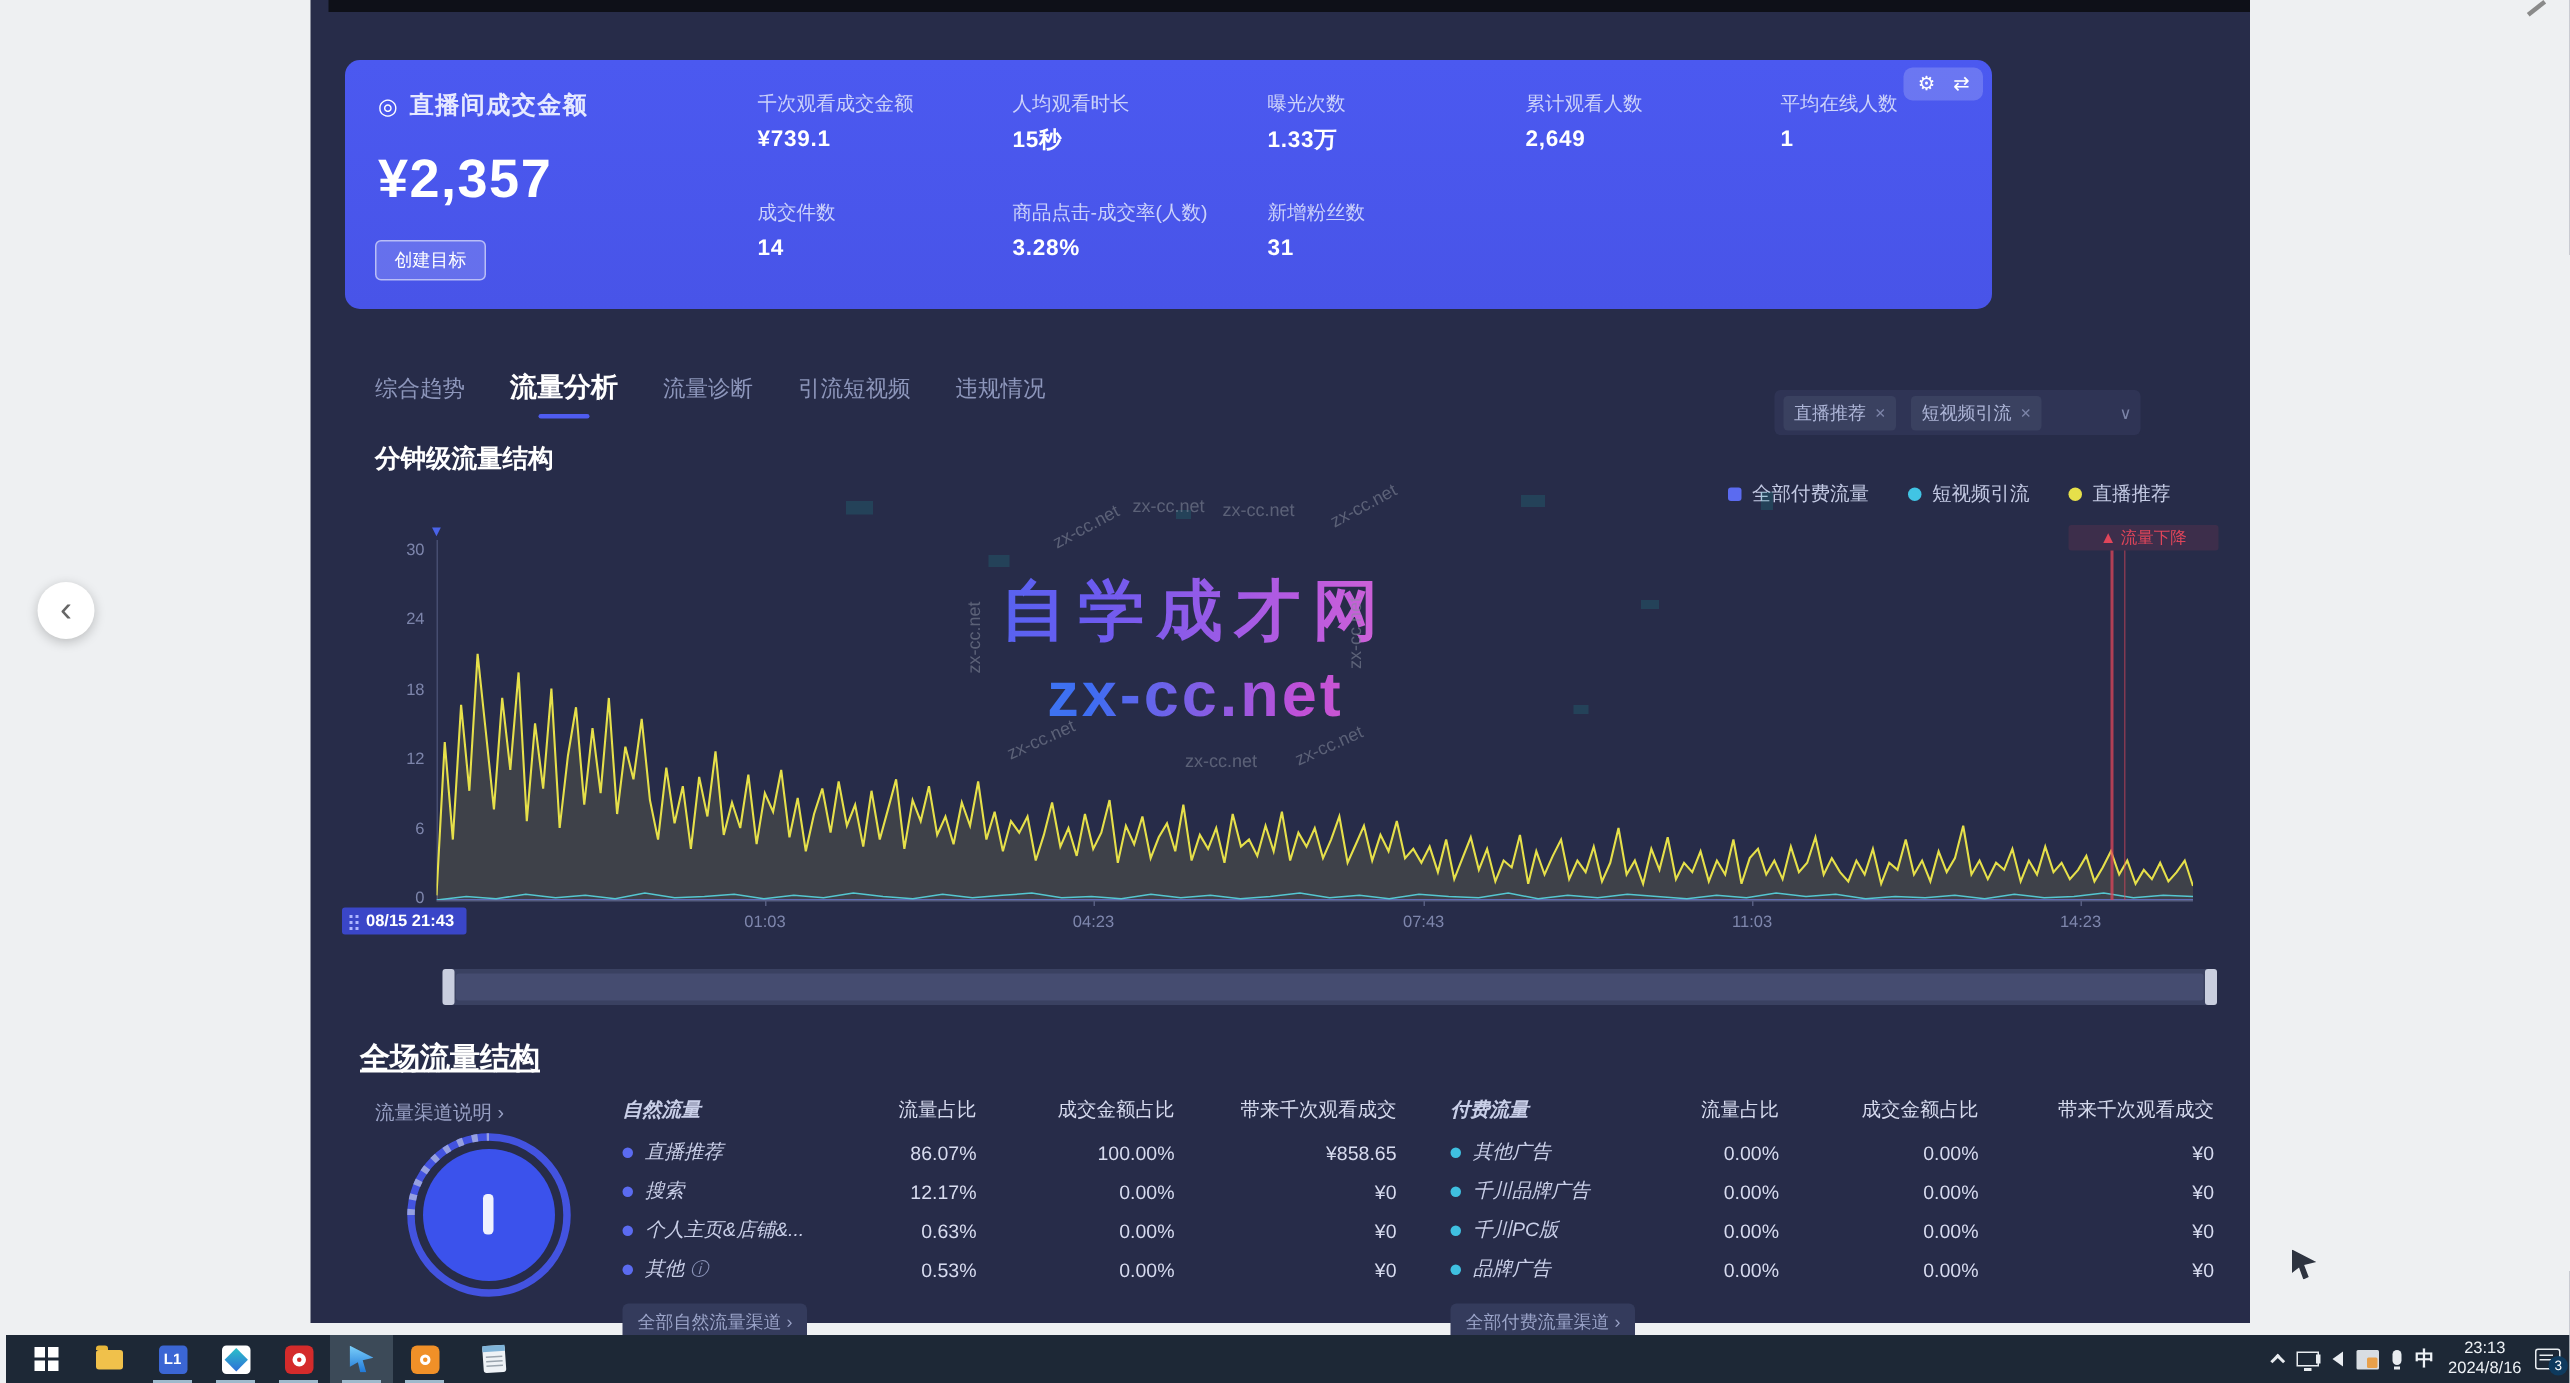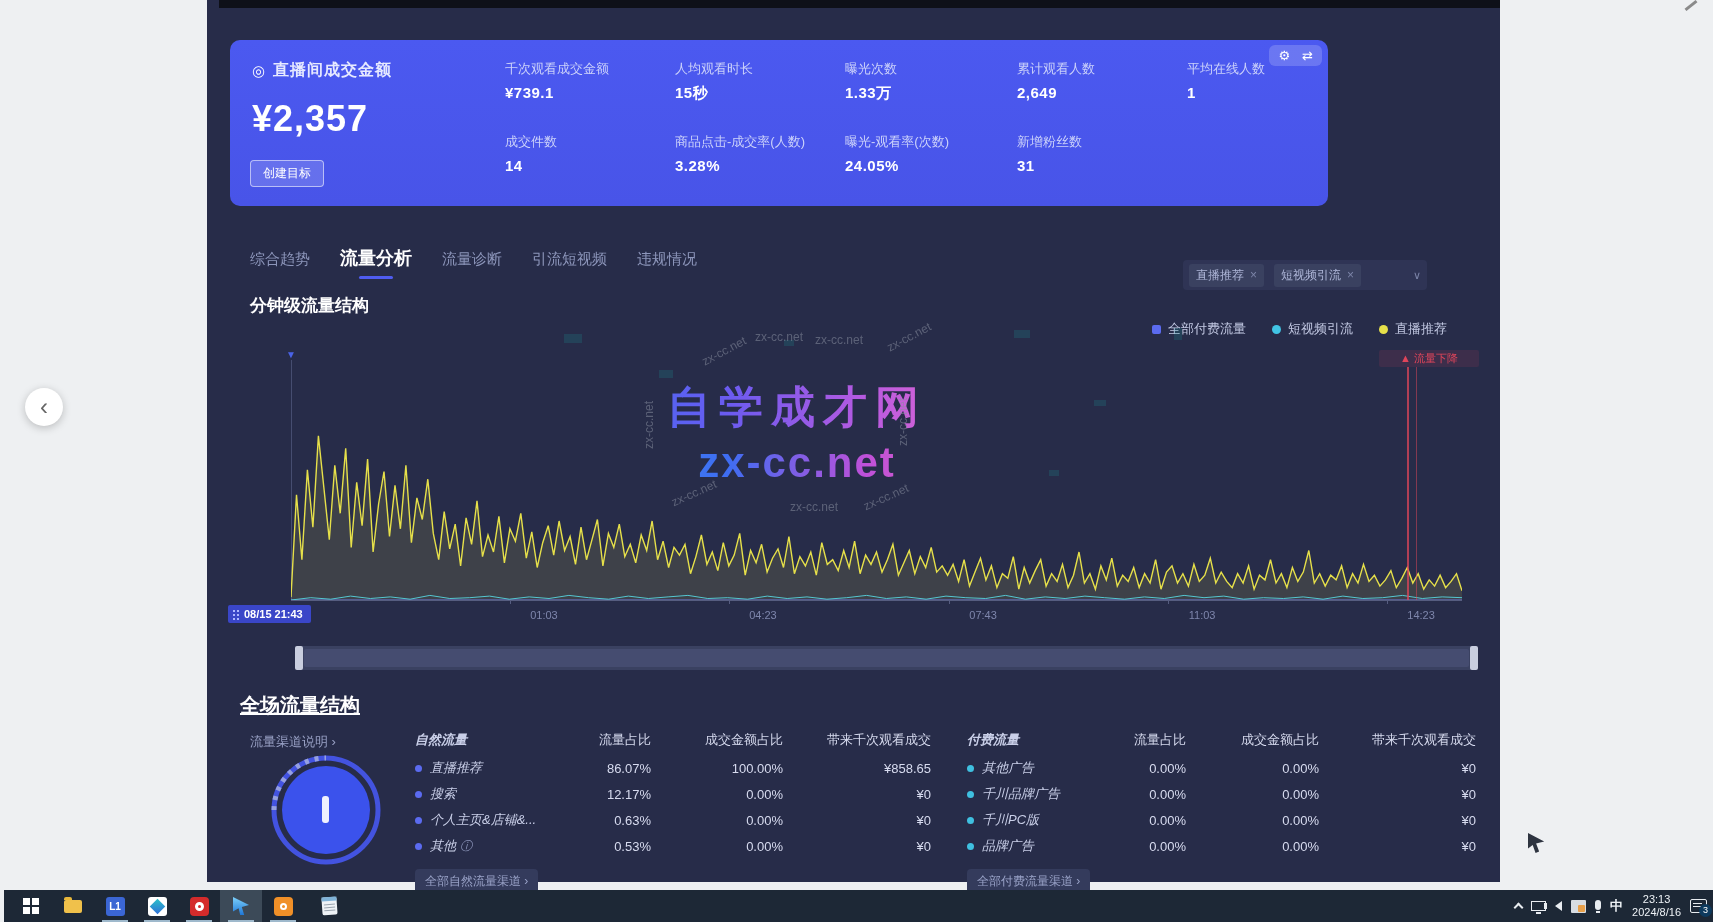--- a/index.html
+++ b/index.html
@@ -65,21 +65,21 @@
   .evt-line.thin{width:1px;background:rgba(224,69,90,.5);}
   .evt-badge{position:absolute;top:2px;font-size:11px;color:#e0455a;white-space:nowrap;
     background:rgba(224,69,90,.12);border-radius:2px;padding:1px 21px;}
   .artifact{position:absolute;background:#18b8b0;opacity:.16;}
 
   .xaxis{position:absolute;left:84px;top:607px;width:1171px;height:22px;}
   .x-badge{position:absolute;left:-63px;top:-2px;background:#3a46c8;color:#ffffff;font-size:11px;
     font-weight:bold;padding:3px 8px 3px 16px;border-radius:2px;white-space:nowrap;cursor:pointer;}
   .x-badge::before{content:"";position:absolute;left:5px;top:5px;width:2px;height:10px;
     border-left:2px dotted #aeb6ff;border-right:2px dotted #aeb6ff;}
-  .xtick{position:absolute;top:2px;transform:translateX(-50%);color:#7e86ac;font-size:11px;margin-left:34px;}
+  .xtick{position:absolute;top:2px;transform:translateX(-50%);color:#7e86ac;font-size:11px;}
   .xmark{position:absolute;top:-7px;width:1px;height:4px;background:#565d80;}
 
   .range-slider{position:absolute;left:88px;top:646px;width:1183px;height:24px;border-radius:3px;
     background:#3a4161;cursor:pointer;}
   .range-inner{position:absolute;left:9px;right:9px;top:3px;bottom:3px;background:#454c70;border-radius:2px;}
   .handle{position:absolute;top:0;width:8px;height:24px;background:#c9cedf;border-radius:2px;cursor:ew-resize;}
   .handle.l{left:0;} .handle.r{right:0;}
 
   
   .traffic-title{position:absolute;left:33px;top:692px;margin:0;color:#ffffff;font-size:20px;font-weight:bold;text-decoration:underline;}
@@ -202,24 +202,20 @@
           </div>
         <div class="mcell">
             <div class="mlabel">成交件数</div>
             <div class="mvalue">14</div>
           </div>
         <div class="mcell">
             <div class="mlabel">商品点击-成交率(人数)</div>
             <div class="mvalue">3.28%</div>
           </div>
         <div class="mcell">
-            <div class="mlabel">曝光-观看率(次数)</div>
-            <div class="mvalue">24.05%</div>
-          </div>
-        <div class="mcell">
             <div class="mlabel">新增粉丝数</div>
             <div class="mvalue">31</div>
           </div>
       </div>
 
       <div class="banner-tools">
         <span>⚙</span>
         <span>⇄</span>
       </div>
     </section>
@@ -254,20 +250,28 @@
       <span class="legend-item">
         <span class="lg-marker" style="background: rgb(65, 196, 228); border-radius: 50%;"></span>
         <span>短视频引流</span>
       </span>
       <span class="legend-item">
         <span class="lg-marker" style="background: rgb(230, 224, 74); border-radius: 50%;"></span>
         <span>直播推荐</span>
       </span>
     </div>
 
+    <div class="ylabels">
+      <span style="top:0">30</span>
+      <span style="top:46px">24</span>
+      <span style="top:93px">18</span>
+      <span style="top:139px">12</span>
+      <span style="top:186px">6</span>
+      <span style="top:232px">0</span>
+    </div>
     <span class="axis-marker">▼</span>
     <div class="axis-v"></div>
     <div class="axis-h"></div>
 
     <svg id="chart-svg" width="1171" height="240" viewBox="0 0 1171 240">
         <polyline points="0.0,240.0 1171.0,240.0" fill="none" stroke="#5b6bf0" stroke-width="1"></polyline>
         <polyline points="0.0,240.0 19.8,237.7 39.7,239.2 59.5,236.1 79.4,238.5 99.2,236.9 119.1,239.2 138.9,235.4 158.8,238.5 178.6,237.7 198.5,236.1 218.3,239.2 238.2,236.9 258.0,238.5 277.9,235.4 297.7,237.7 317.6,239.2 337.4,236.1 357.3,238.5 377.1,236.9 396.9,235.4 416.8,238.5 436.6,237.7 456.5,239.2 476.3,236.1 496.2,238.5 516.0,236.9 535.9,239.2 555.7,237.7 575.6,235.4 595.4,238.5 615.3,236.9 635.1,239.2 655.0,236.1 674.8,237.7 694.7,238.5 714.5,235.4 734.4,239.2 754.2,236.9 774.1,238.5 793.9,236.1 813.7,237.7 833.6,239.2 853.4,236.9 873.3,238.5 893.1,235.4 913.0,237.7 932.8,236.1 952.7,239.2 972.5,237.7 992.4,238.5 1012.2,236.9 1032.1,239.2 1051.9,236.1 1071.8,238.5 1091.6,237.7 1111.5,235.4 1131.3,238.5 1151.2,236.9 1171.0,237.7" fill="none" stroke="#41c4e4" stroke-width="1"></polyline>
         <polygon points="0,240 0.0,236.9 5.5,134.7 10.9,199.7 16.4,109.9 21.9,167.2 27.4,75.9 32.8,127.0 38.3,179.6 43.8,105.3 49.2,153.3 54.7,88.3 60.2,187.4 65.7,122.3 71.1,165.7 76.6,99.1 82.1,192.0 87.6,144.0 93.0,111.5 98.5,176.5 104.0,125.4 109.4,168.8 114.9,105.3 120.4,182.7 125.9,137.8 131.3,159.5 136.8,119.2 142.3,173.4 147.7,199.7 153.2,151.7 158.7,188.9 164.2,164.1 169.6,205.9 175.1,157.9 180.6,184.3 186.0,140.9 191.5,196.6 197.0,175.0 202.5,192.0 207.9,156.4 213.4,202.8 218.9,168.8 224.4,181.2 229.8,153.3 235.3,198.2 240.8,171.9 246.2,207.5 251.7,182.7 257.2,165.7 262.7,195.1 268.1,161.0 273.6,190.5 279.1,176.5 284.5,204.4 290.0,167.2 295.5,199.7 301.0,179.6 306.4,159.5 311.9,205.9 317.4,173.4 322.8,187.4 328.3,164.1 333.8,196.6 339.3,184.3 344.7,202.8 350.2,175.0 355.7,190.5 361.1,161.0 366.6,199.7 372.1,181.2 377.6,207.5 383.0,187.4 388.5,195.1 394.0,184.3 399.5,213.7 404.9,196.6 410.4,175.0 415.9,204.4 421.3,192.0 426.8,210.6 432.3,182.7 437.8,205.9 443.2,195.1 448.7,173.4 454.2,215.2 459.6,190.5 465.1,202.8 470.6,184.3 476.1,212.1 481.5,198.2 487.0,188.9 492.5,207.5 497.9,176.5 503.4,213.7 508.9,196.6 514.4,205.9 519.8,192.0 525.3,215.2 530.8,182.7 536.3,204.4 541.7,199.7 547.2,210.6 552.7,190.5 558.1,207.5 563.6,181.2 569.1,213.7 574.6,195.1 580.0,204.4 585.5,192.0 591.0,212.1 596.4,199.7 601.9,184.3 607.4,215.2 612.9,202.8 618.3,190.5 623.8,213.7 629.3,196.6 634.7,207.5 640.2,187.4 645.7,212.1 651.2,205.9 656.6,215.2 662.1,204.4 667.6,221.4 673.1,199.7 678.5,226.1 684.0,212.1 689.5,198.2 694.9,219.9 700.4,205.9 705.9,227.6 711.4,213.7 716.8,218.3 722.3,196.6 727.8,229.2 733.2,207.5 738.7,223.0 744.2,210.6 749.7,199.7 755.1,226.1 760.6,213.7 766.1,221.4 771.5,204.4 777.0,227.6 782.5,215.2 788.0,192.0 793.4,223.0 798.9,213.7 804.4,229.2 809.9,205.9 815.3,219.9 820.8,198.2 826.3,226.1 831.7,215.2 837.2,221.4 842.7,207.5 848.2,227.6 853.6,213.7 859.1,223.0 864.6,199.7 870.0,229.2 875.5,212.1 881.0,205.9 886.5,223.0 891.9,213.7 897.4,226.1 902.9,204.4 908.3,221.4 913.8,215.2 919.3,198.2 924.8,223.0 930.2,212.1 935.7,221.4 941.2,227.6 946.6,213.7 952.1,223.0 957.6,205.9 963.1,229.2 968.5,215.2 974.0,219.9 979.5,199.7 985.0,223.0 990.4,213.7 995.9,227.6 1001.4,207.5 1006.8,221.4 1012.3,212.1 1017.8,190.5 1023.3,223.0 1028.7,213.7 1034.2,226.1 1039.7,215.2 1045.1,219.9 1050.6,205.9 1056.1,227.6 1061.6,213.7 1067.0,223.0 1072.5,204.4 1078.0,221.4 1083.4,215.2 1088.9,226.1 1094.4,219.9 1099.9,210.6 1105.3,227.6 1110.8,218.3 1116.3,207.5 1121.8,223.0 1127.2,213.7 1132.7,229.2 1138.2,219.9 1143.6,226.1 1149.1,215.2 1154.6,227.6 1160.1,221.4 1165.5,213.7 1171.0,230.7 1171,240" fill="#e6e04a" opacity="0.12"></polygon>
         <polyline points="0.0,236.9 5.5,134.7 10.9,199.7 16.4,109.9 21.9,167.2 27.4,75.9 32.8,127.0 38.3,179.6 43.8,105.3 49.2,153.3 54.7,88.3 60.2,187.4 65.7,122.3 71.1,165.7 76.6,99.1 82.1,192.0 87.6,144.0 93.0,111.5 98.5,176.5 104.0,125.4 109.4,168.8 114.9,105.3 120.4,182.7 125.9,137.8 131.3,159.5 136.8,119.2 142.3,173.4 147.7,199.7 153.2,151.7 158.7,188.9 164.2,164.1 169.6,205.9 175.1,157.9 180.6,184.3 186.0,140.9 191.5,196.6 197.0,175.0 202.5,192.0 207.9,156.4 213.4,202.8 218.9,168.8 224.4,181.2 229.8,153.3 235.3,198.2 240.8,171.9 246.2,207.5 251.7,182.7 257.2,165.7 262.7,195.1 268.1,161.0 273.6,190.5 279.1,176.5 284.5,204.4 290.0,167.2 295.5,199.7 301.0,179.6 306.4,159.5 311.9,205.9 317.4,173.4 322.8,187.4 328.3,164.1 333.8,196.6 339.3,184.3 344.7,202.8 350.2,175.0 355.7,190.5 361.1,161.0 366.6,199.7 372.1,181.2 377.6,207.5 383.0,187.4 388.5,195.1 394.0,184.3 399.5,213.7 404.9,196.6 410.4,175.0 415.9,204.4 421.3,192.0 426.8,210.6 432.3,182.7 437.8,205.9 443.2,195.1 448.7,173.4 454.2,215.2 459.6,190.5 465.1,202.8 470.6,184.3 476.1,212.1 481.5,198.2 487.0,188.9 492.5,207.5 497.9,176.5 503.4,213.7 508.9,196.6 514.4,205.9 519.8,192.0 525.3,215.2 530.8,182.7 536.3,204.4 541.7,199.7 547.2,210.6 552.7,190.5 558.1,207.5 563.6,181.2 569.1,213.7 574.6,195.1 580.0,204.4 585.5,192.0 591.0,212.1 596.4,199.7 601.9,184.3 607.4,215.2 612.9,202.8 618.3,190.5 623.8,213.7 629.3,196.6 634.7,207.5 640.2,187.4 645.7,212.1 651.2,205.9 656.6,215.2 662.1,204.4 667.6,221.4 673.1,199.7 678.5,226.1 684.0,212.1 689.5,198.2 694.9,219.9 700.4,205.9 705.9,227.6 711.4,213.7 716.8,218.3 722.3,196.6 727.8,229.2 733.2,207.5 738.7,223.0 744.2,210.6 749.7,199.7 755.1,226.1 760.6,213.7 766.1,221.4 771.5,204.4 777.0,227.6 782.5,215.2 788.0,192.0 793.4,223.0 798.9,213.7 804.4,229.2 809.9,205.9 815.3,219.9 820.8,198.2 826.3,226.1 831.7,215.2 837.2,221.4 842.7,207.5 848.2,227.6 853.6,213.7 859.1,223.0 864.6,199.7 870.0,229.2 875.5,212.1 881.0,205.9 886.5,223.0 891.9,213.7 897.4,226.1 902.9,204.4 908.3,221.4 913.8,215.2 919.3,198.2 924.8,223.0 930.2,212.1 935.7,221.4 941.2,227.6 946.6,213.7 952.1,223.0 957.6,205.9 963.1,229.2 968.5,215.2 974.0,219.9 979.5,199.7 985.0,223.0 990.4,213.7 995.9,227.6 1001.4,207.5 1006.8,221.4 1012.3,212.1 1017.8,190.5 1023.3,223.0 1028.7,213.7 1034.2,226.1 1039.7,215.2 1045.1,219.9 1050.6,205.9 1056.1,227.6 1061.6,213.7 1067.0,223.0 1072.5,204.4 1078.0,221.4 1083.4,215.2 1088.9,226.1 1094.4,219.9 1099.9,210.6 1105.3,227.6 1110.8,218.3 1116.3,207.5 1121.8,223.0 1127.2,213.7 1132.7,229.2 1138.2,219.9 1143.6,226.1 1149.1,215.2 1154.6,227.6 1160.1,221.4 1165.5,213.7 1171.0,230.7" fill="none" stroke="#e6e04a" stroke-width="1.4"></polyline>
       </svg>

